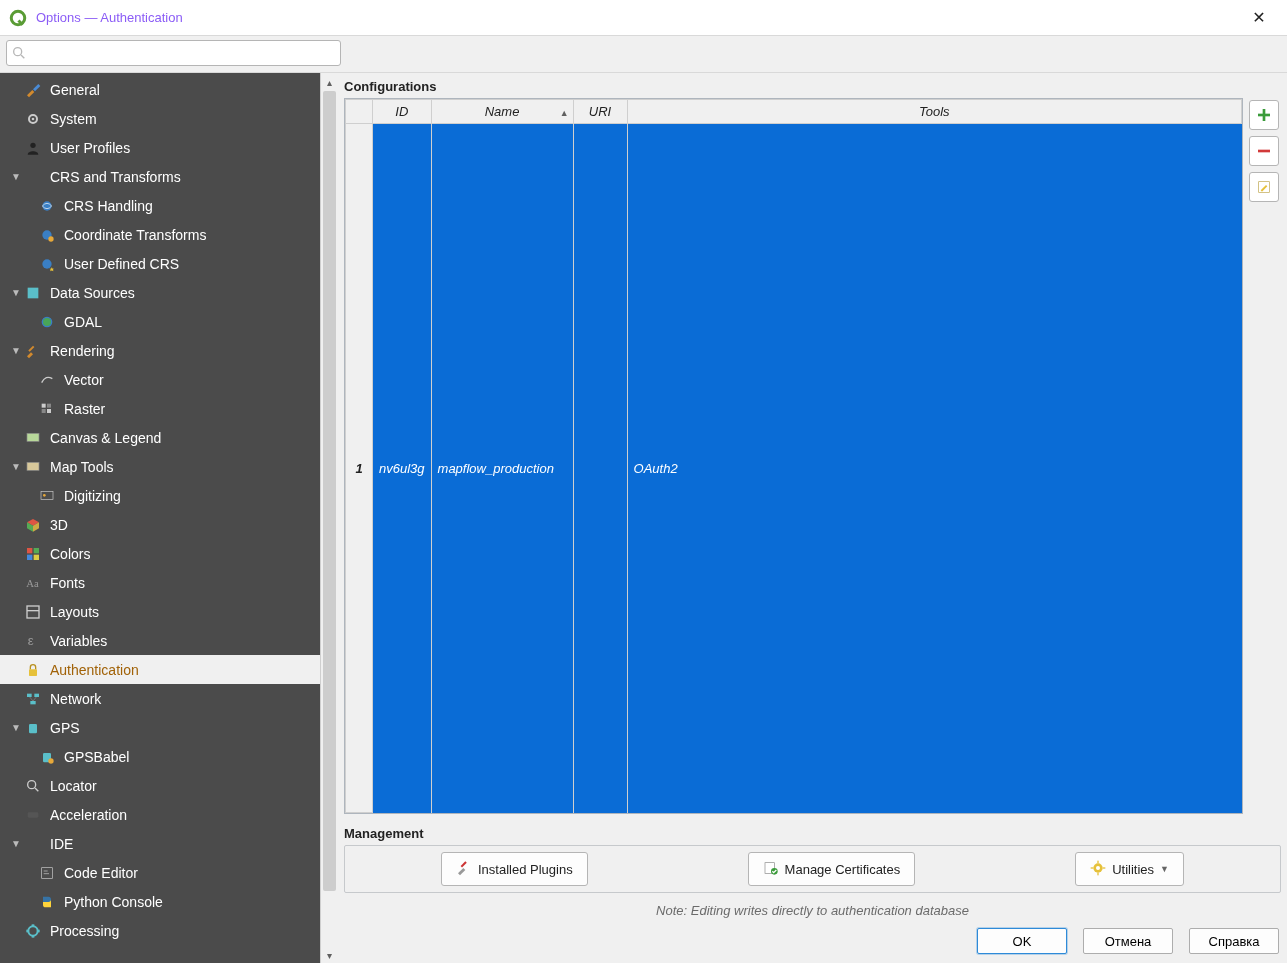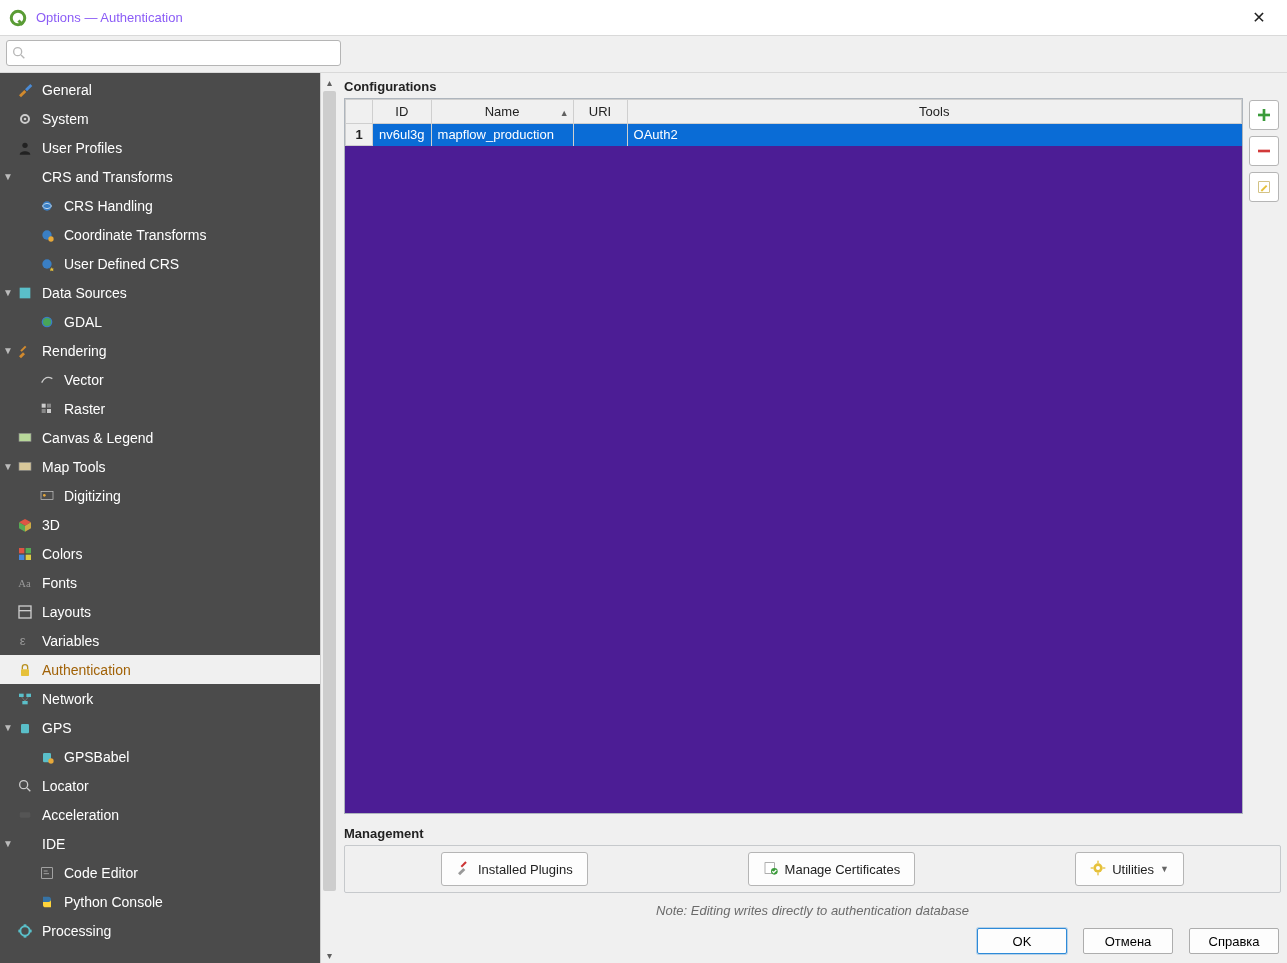--- a/index.html
+++ b/index.html
@@ -93,21 +93,21 @@
   }
   .tree {
     list-style: none;
     margin: 0;
     padding: 2px 0 0 0;
   }
   .tree li {
     display: flex;
     align-items: center;
     height: 29px;
-    padding-left: 2px;
+    padding-left: 10px;
     cursor: default;
     font-size: 14px;
     white-space: nowrap;
   }
   .tree li .expander {
     width: 12px;
     display: inline-flex;
     justify-content: center;
     color: #bbb;
     font-size: 10px;
@@ -177,21 +177,22 @@
   .config-area {
     margin: 0 6px 6px 6px;
     flex: 1;
     display: flex;
   }
   .table-container {
     flex: 1;
     border: 1px solid #aeb5bd;
     background: #4c1d95;
     display: flex;
-    flex-direction: column;
+    flex-direction: row;
+    font-style: italic;
   }
   .config-table {
     border-collapse: collapse;
     width: 100%;
   }
   .config-table thead th {
     background: #f0f0f0;
     border: 1px solid #cfcfcf;
     font-weight: normal;
     padding: 4px 6px;

